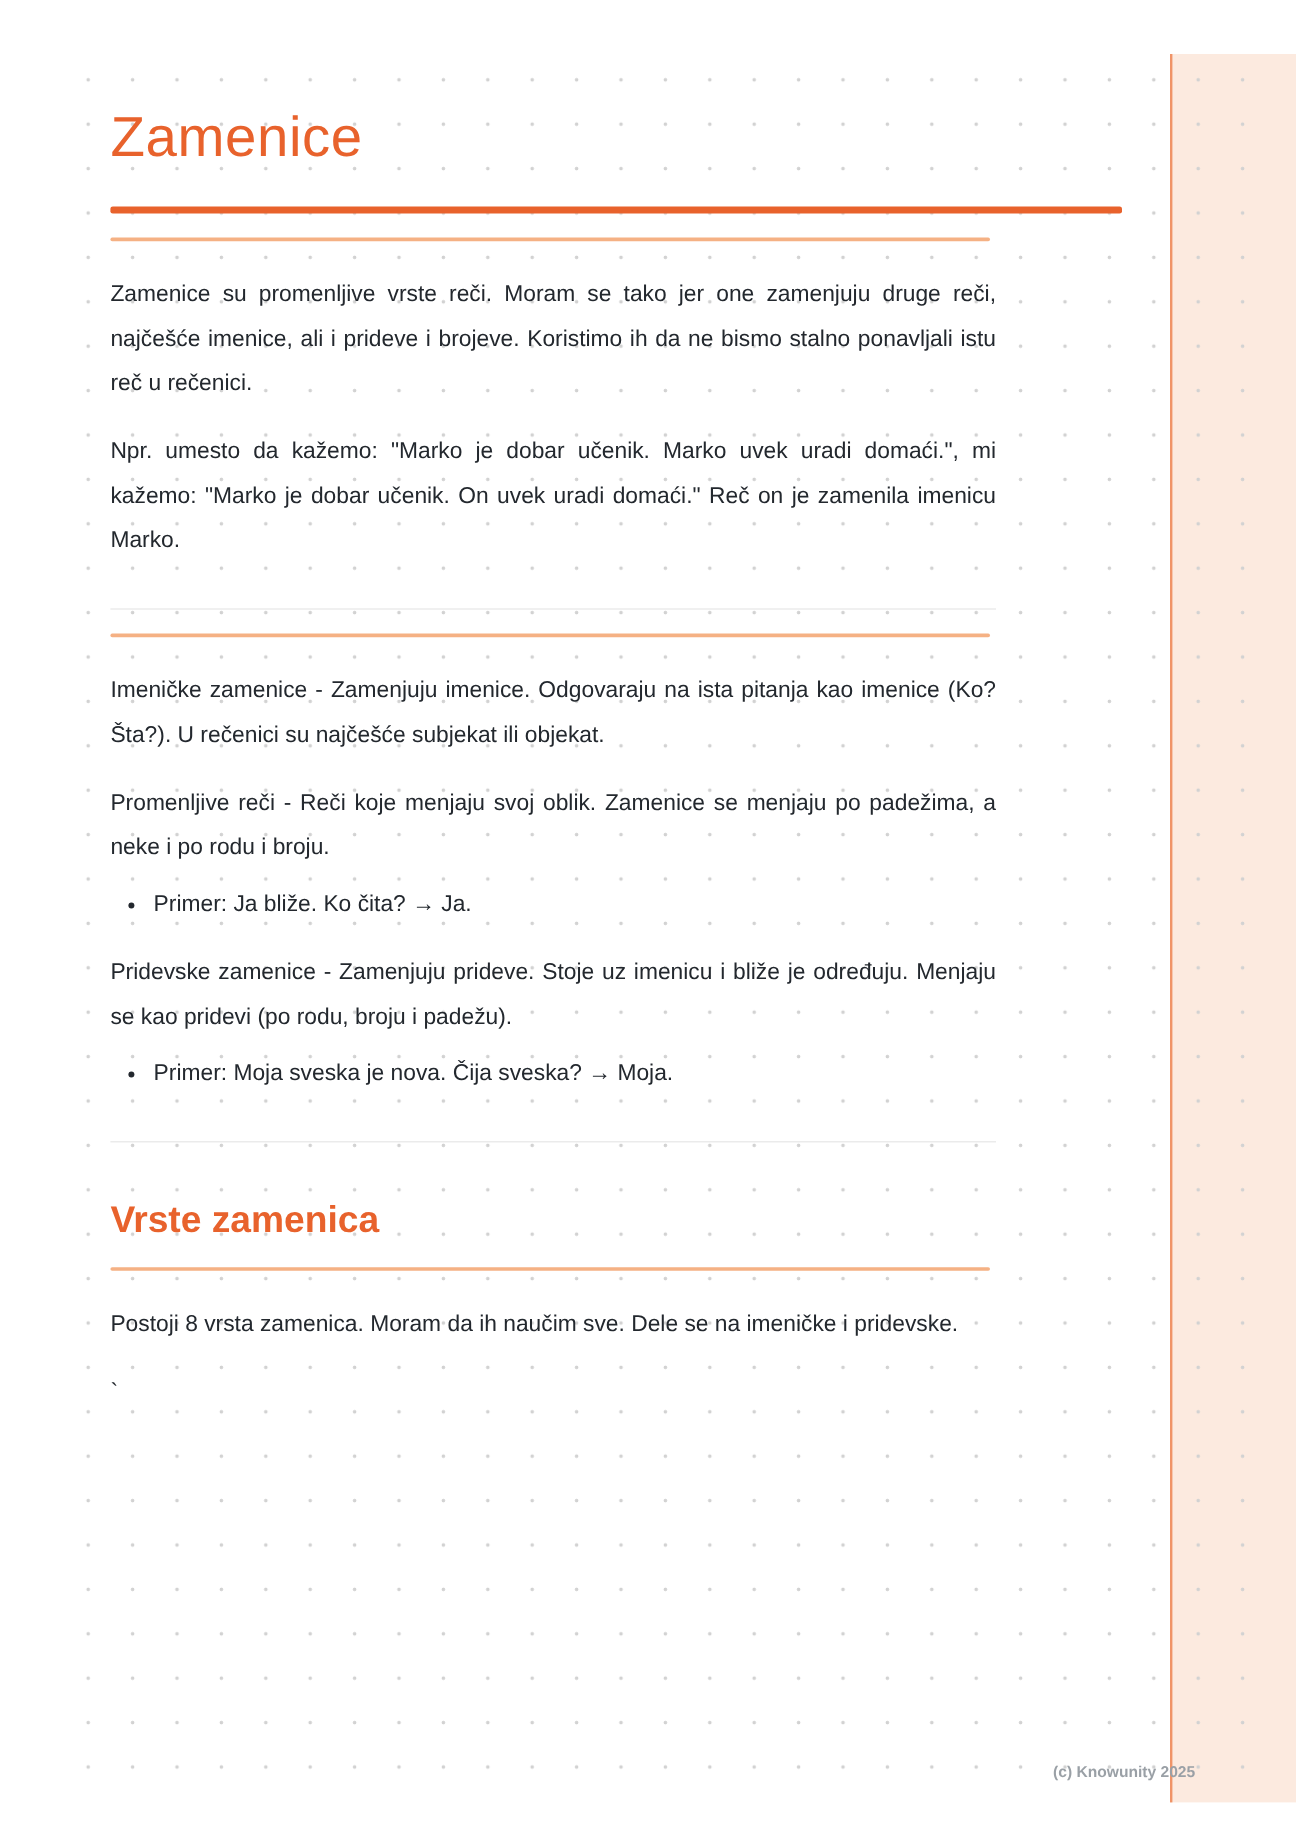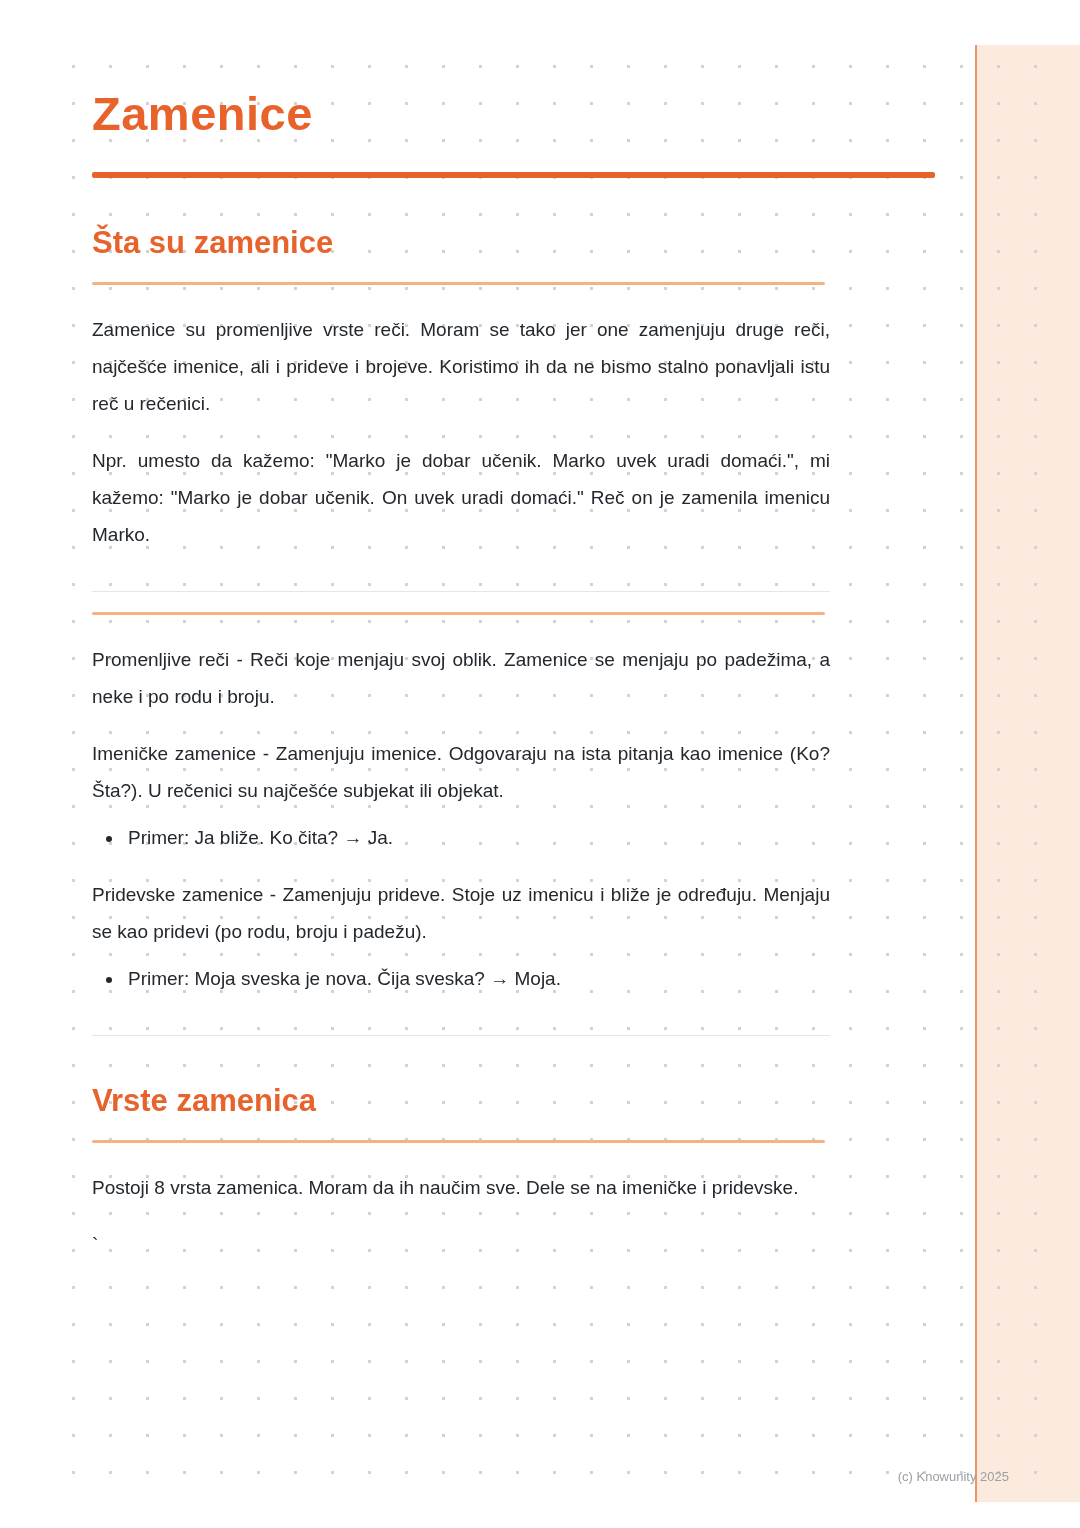--- a/index.html
+++ b/index.html
@@ -29,21 +29,21 @@
   .dots{
     position:absolute;left:55px;top:48px;right:14px;bottom:24px;
     background-image:radial-gradient(circle, var(--dot) 1.5px, rgba(0,0,0,0) 1.7px);
     background-size:37px 37px;
     z-index:1;pointer-events:none;
   }
   .content{
     position:absolute;left:92px;top:88px;width:843px;z-index:2;
   }
   h1{
-    margin:0;font-size:47px;line-height:52px;font-weight:700;
+    margin:0;font-size:47px;line-height:52px;font-weight:400;
     color:var(--accent);letter-spacing:.5px;
   }
   .title-rule{
     margin-top:32px;height:6px;width:100%;background:var(--accent);
     border-radius:2px;
   }
   h2{
     margin:46px 0 0 0;font-size:31px;line-height:38px;font-weight:800;
     color:var(--accent);
   }
@@ -63,42 +63,41 @@
     margin:10px 0 10px 0;padding-left:32px;width:720px;list-style:disc;
   }
   li{
     font-size:19px;line-height:37px;color:var(--body-text);
     padding-left:4px;
   }
   .divider{
     margin:38px 0 6px 0;height:1px;width:738px;background:var(--divider);
   }
   .footer{
-    position:absolute;right:71px;bottom:44px;z-index:3;
-    font-size:13px;color:var(--footer-text);
+    position:absolute;right:84px;bottom:44px;z-index:3;
+    font-size:13px;color:var(--footer-text);font-weight:bold;
   }
 </style>
 </head>
 <body>
 
 <div class="band"></div>
 <div class="dots"></div>
 
 <main class="content">
   <h1>Zamenice</h1>
   <div class="title-rule"></div>
   <div id="sections">
-      <h2>Šta su zamenice</h2>
       <div class="heading-underline"></div>
       <p><span>Zamenice su </span><span class="b">promenljive vrste reči</span><span>. Moram se tako jer one </span><span class="i">zamenjuju</span><span> druge reči, najčešće imenice, ali i prideve i brojeve. Koristimo ih da ne bismo stalno ponavljali istu reč u rečenici.</span></p>
       <p><span>Npr. umesto da kažemo: "</span><span class="i">Marko</span><span> je dobar učenik. </span><span class="i">Marko</span><span> uvek uradi domaći.", mi kažemo: "</span><span class="i">Marko</span><span> je dobar učenik. </span><span class="i">On</span><span> uvek uradi domaći." Reč </span><span class="b">on</span><span> je zamenila imenicu Marko.</span></p>
       <div class="divider"></div>
       <div class="heading-underline"></div>
+      <p><span class="b">Imeničke zamenice</span><span> - Zamenjuju imenice. Odgovaraju na ista pitanja kao imenice (Ko? Šta?). U rečenici su najčešće subjekat ili objekat.</span></p>
       <p><span class="b">Promenljive reči</span><span> - Reči koje menjaju svoj oblik. Zamenice se menjaju po </span><span class="b">padežima</span><span>, a neke i po </span><span class="b">rodu</span><span> i </span><span class="b">broju</span><span>.</span></p>
-      <p><span class="b">Imeničke zamenice</span><span> - Zamenjuju imenice. Odgovaraju na ista pitanja kao imenice (Ko? Šta?). U rečenici su najčešće subjekat ili objekat.</span></p>
       <ul>
         <li><span>Primer: </span><span class="b">Ja</span><span> bliže. </span><span class="b">Ko</span><span> čita? → Ja.</span></li>
       </ul>
       <p><span class="b">Pridevske zamenice</span><span> - Zamenjuju prideve. Stoje uz imenicu i bliže je određuju. Menjaju se kao pridevi (po rodu, broju i padežu).</span></p>
       <ul>
         <li><span>Primer: </span><span class="b">Moja</span><span> sveska je nova. </span><span class="b">Čija</span><span> sveska? → Moja.</span></li>
       </ul>
       <div class="divider"></div>
       <h2>Vrste zamenica</h2>
       <div class="heading-underline"></div>

